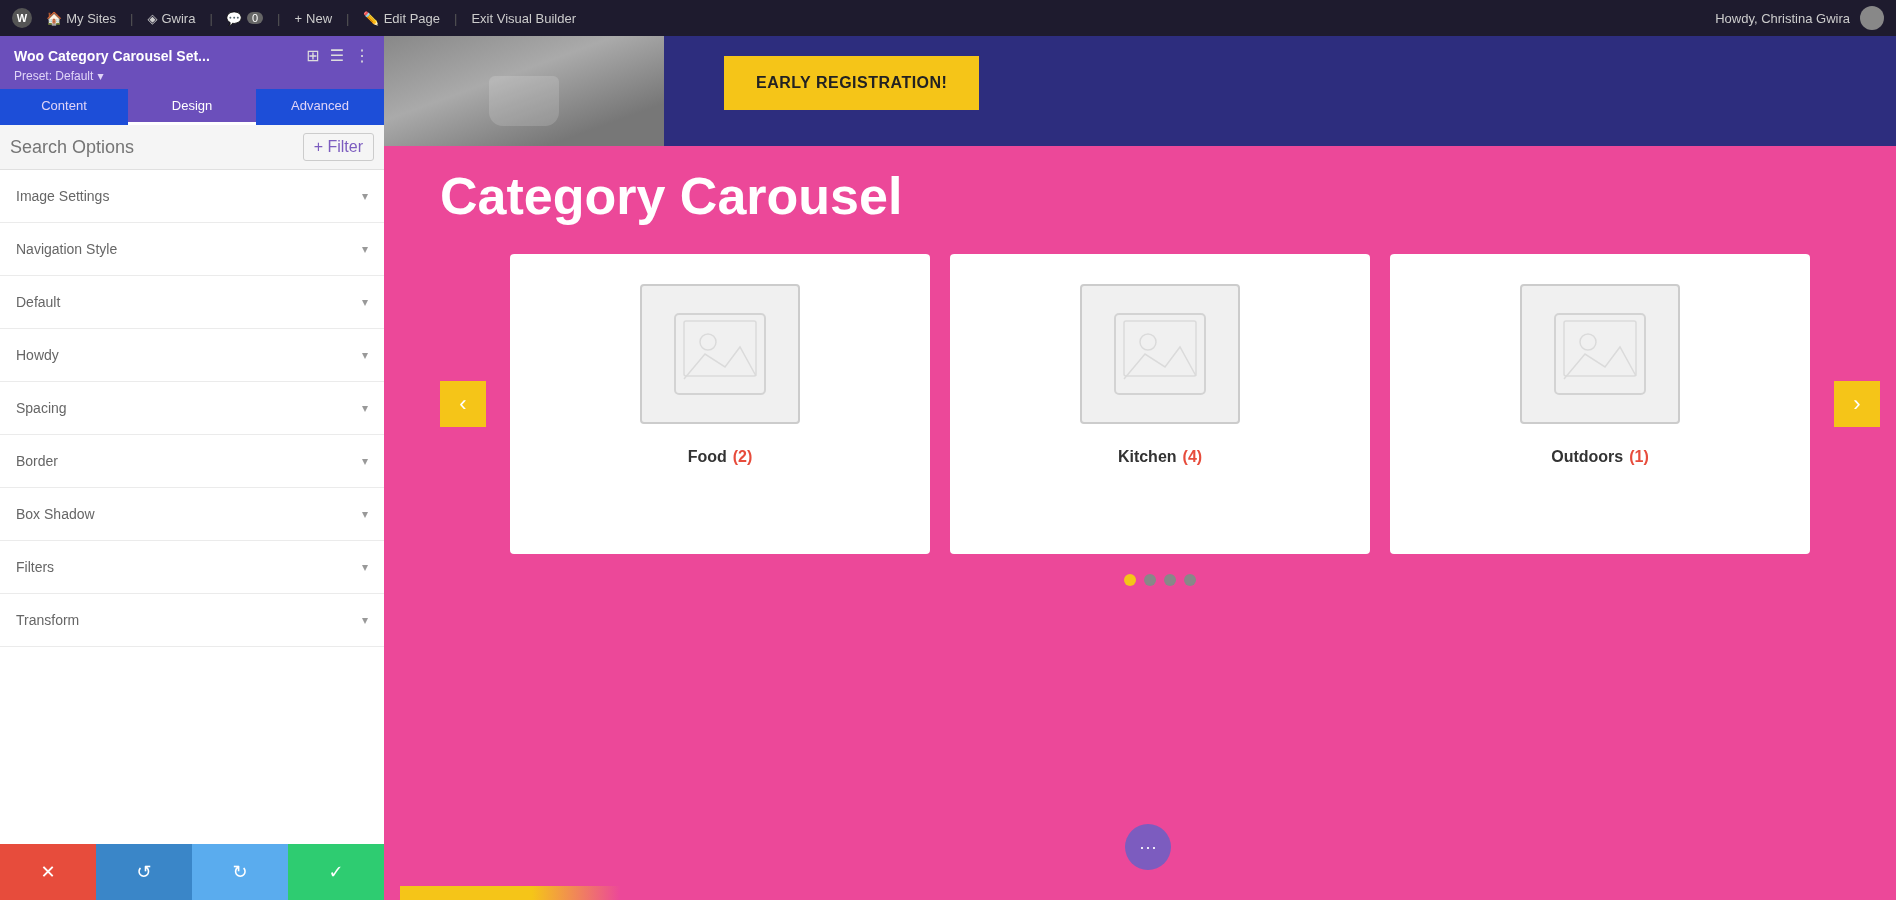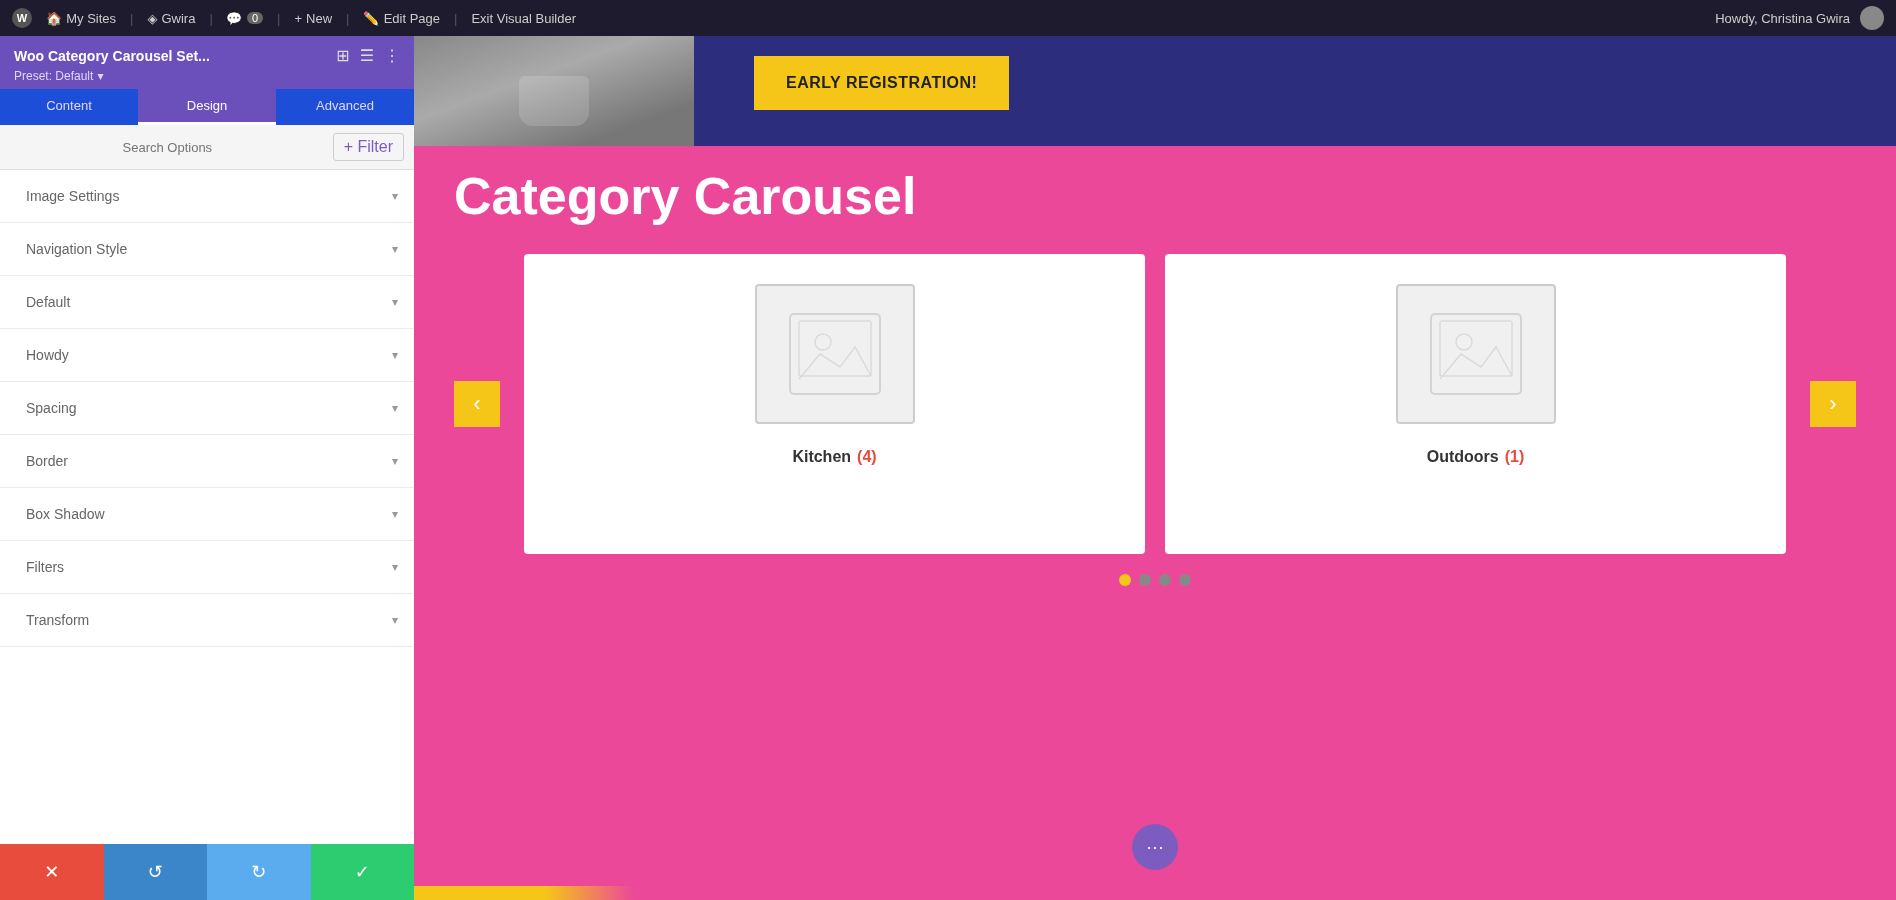--- a/index.html
+++ b/index.html
@@ -24,21 +24,21 @@
     .comment-badge { background: #666; color: #fff; border-radius: 10px; padding: 0 5px; font-size: 11px; }
     .wp-icon { width: 20px; height: 20px; background: #555; border-radius: 50%; display: flex; align-items: center; justify-content: center; color: #fff; font-size: 11px; font-weight: bold; }
     .user-avatar { width: 24px; height: 24px; background: #888; border-radius: 50%; }
     .howdy-text { color: #ccc; font-size: 13px; }
 
     
     .main-area { display: flex; flex: 1; overflow: hidden; }
 
     
     .sidebar {
-      width: 414px;
+      width: 384px;
       background: #fff;
       display: flex;
       flex-direction: column;
       flex-shrink: 0;
       overflow: hidden;
     }
 
     
     .sidebar-header {
       background: #6b4fbb;
@@ -90,43 +90,41 @@
       align-items: center;
       padding: 8px 10px;
       background: #f5f5f5;
       gap: 8px;
       border-bottom: 1px solid #e0e0e0;
     }
     .search-input {
       flex: 1;
       border: none;
       background: transparent;
-      font-size: 13px;
+      font-size: 18px;
       color: #999;
       outline: none;
-      text-align: center;
     }
     .filter-btn {
       background: none;
       border: 1px solid #ccc;
       color: #7c5cbf;
       font-size: 16px;
       padding: 4px 10px;
       border-radius: 3px;
       cursor: pointer;
       display: flex;
       align-items: center;
       gap: 4px;
     }
 
     
     .accordion-list { flex: 1; overflow-y: auto; }
     .accordion-item {
       border-bottom: 1px solid #ebebeb;
-      padding-left: 10px;
     }
     .accordion-header {
       display: flex;
       align-items: center;
       justify-content: space-between;
       padding: 18px 16px;
       cursor: pointer;
       background: #fff;
     }
     .accordion-label {
@@ -201,22 +199,23 @@
       font-size: 16px;
       border: none;
       cursor: pointer;
       text-transform: uppercase;
       letter-spacing: 0.5px;
     }
 
     
     .carousel-section {
       flex: 1;
-      padding: 20px 40px 40px 40px;
+      padding: 20px 16px 40px 40px;
       position: relative;
+      margin-left: 16px;
     }
     .carousel-title {
       color: #fff;
       font-size: 52px;
       font-weight: 800;
       margin-bottom: 28px;
     }
 
     
     .carousel-cards {
@@ -460,20 +459,34 @@
 
     <div class="carousel-section">
       <h1 class="carousel-title">Category Carousel</h1>
 
       <div style="position:relative; padding: 0 70px;">
 
         <button class="carousel-nav-btn left" style="left:0;">‹</button>
 
         <div class="carousel-cards">
 
+          <div class="carousel-card">
+            <div class="placeholder-img">
+              <svg width="100" height="90" viewBox="0 0 100 90">
+                <rect x="5" y="5" width="90" height="80" rx="4" fill="none" stroke="#aaa" stroke-width="2"></rect>
+                <rect x="14" y="12" width="72" height="55" rx="2" fill="none" stroke="#bbb" stroke-width="1.5"></rect>
+                <circle cx="38" cy="33" r="8" fill="none" stroke="#bbb" stroke-width="1.5"></circle>
+                <polyline points="14,70 35,45 55,58 70,38 86,67" fill="none" stroke="#bbb" stroke-width="1.5"></polyline>
+              </svg>
+            </div>
+            <div class="card-label">
+              <span>Food</span>
+              <span class="card-count">(2)</span>
+            </div>
+          </div>
 
           <div class="carousel-card">
             <div class="placeholder-img">
               <svg width="100" height="90" viewBox="0 0 100 90">
                 <rect x="5" y="5" width="90" height="80" rx="4" fill="none" stroke="#aaa" stroke-width="2"></rect>
                 <rect x="14" y="12" width="72" height="55" rx="2" fill="none" stroke="#bbb" stroke-width="1.5"></rect>
                 <circle cx="38" cy="33" r="8" fill="none" stroke="#bbb" stroke-width="1.5"></circle>
                 <polyline points="14,70 35,45 55,58 70,38 86,67" fill="none" stroke="#bbb" stroke-width="1.5"></polyline>
               </svg>
             </div>

